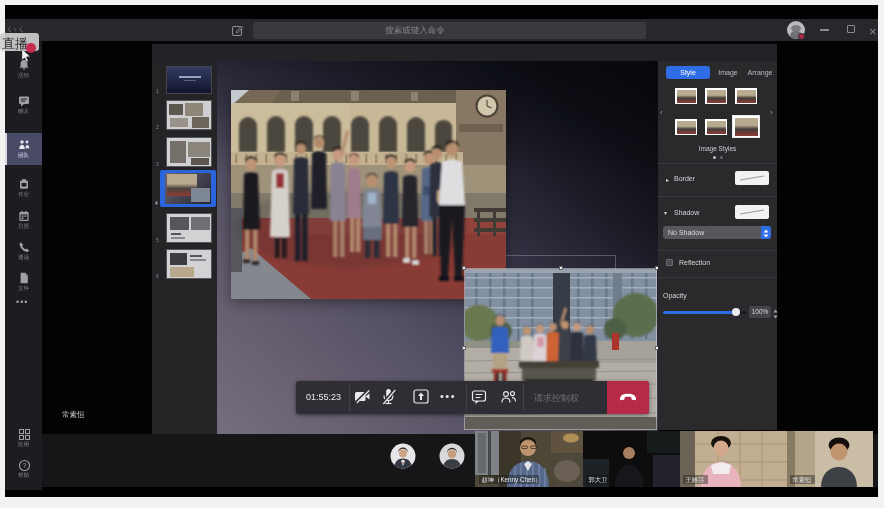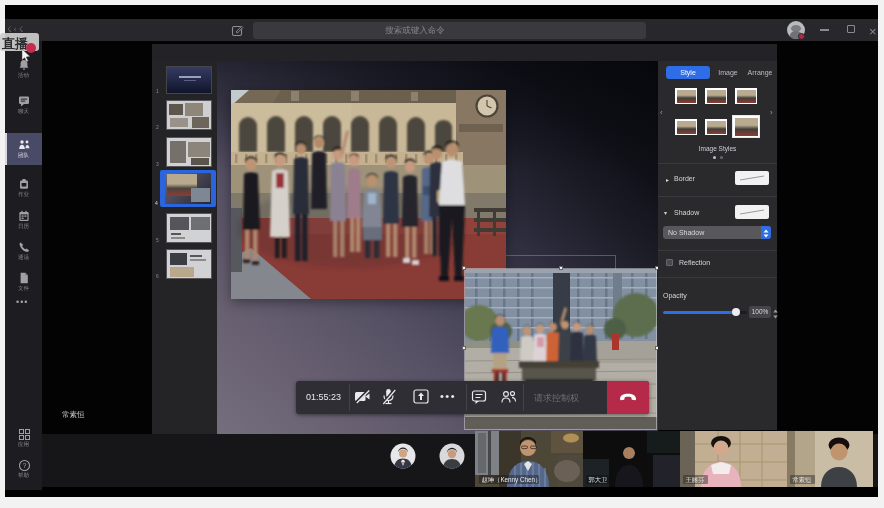--- a/index.html
+++ b/index.html
@@ -643,17 +643,17 @@
   <circle cx="52" cy="21" r="8.5" fill="#c1946f"></circle>
   <path d="M43.5 20 a8.5 8.5 0 0 1 17 0 L60.5 13 a10.5 10.5 0 0 0 -17 0 Z" fill="#14100c"></path>
   <path d="M34 56 C34 43 42 36 52 36 C62 36 70 43 70 56 Z" fill="#3d3f44"></path>
   </g>
   <rect x="3" y="44" width="25" height="9" rx="1" fill="rgba(40,35,30,0.45)"></rect>
   <text x="5.5" y="50.8" font-size="6.3" fill="#ececee" font-family="Liberation Sans">常素恒</text>
 </svg>
 
 <div class="abs" style="left:7px; top:25px; color:#6e6e72; font-size:8px;">☇ ‹ ☇</div>
 <div class="abs" style="left:0px; top:33px; width:39px; height:18px; background:rgba(205,205,205,0.92); border-radius:3px;"></div>
-<div class="abs" style="left:2px; top:35px; color:#2c2c2e; font-size:13px; font-weight:bold;">直播</div>
+<div class="abs" style="left:2px; top:35px; color:#2c2c2e; font-size:13px; font-weight:normal;">直播</div>
 <div class="abs" style="left:26px; top:43px; width:10px; height:10px; border-radius:50%; background:#c62a4c;"></div>
 <svg class="abs" style="left:20px; top:48px;" width="12" height="15" viewBox="0 0 12 15">
   <path d="M2 1 L10 8.5 L6.2 9 L8.2 13 L6.6 13.8 L4.6 9.8 L2 12 Z" fill="#f4f4f4" stroke="#444" stroke-width="0.5"></path>
 </svg>
 
 </body></html>

